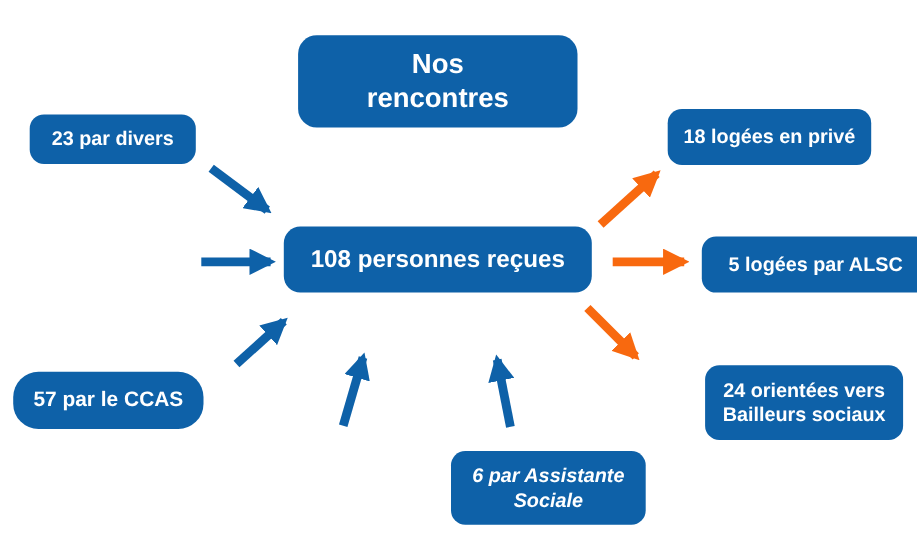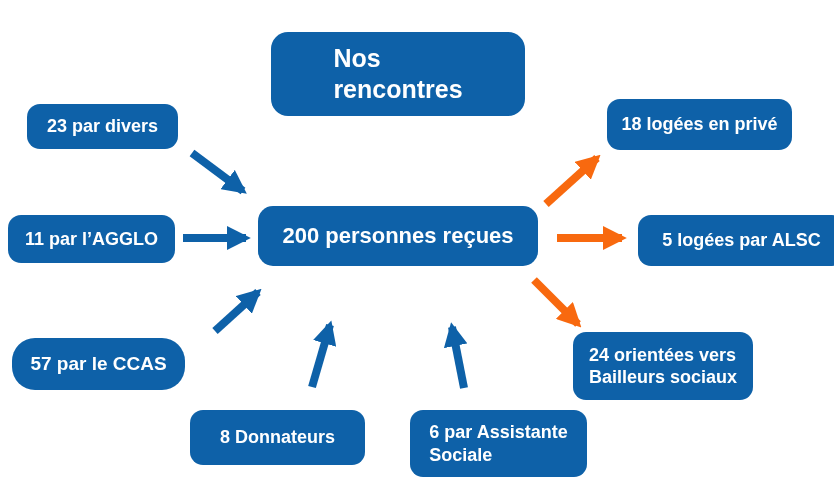--- a/index.html
+++ b/index.html
@@ -20,37 +20,37 @@
   }
   .node {
     position: absolute;
     background: var(--box-blue, #0E61A8);
     color: var(--text, #fff);
     display: flex;
     align-items: center;
     justify-content: center;
     border-radius: 13px;
     font-weight: 700;
-    text-align: left;
+    text-align: center;
   }
   .label {
     white-space: pre-line;
     line-height: 1.25;
     padding: 2px 8px;
   }
   .n-title      { left: 271px; top: 32px;  width: 254px; height: 84px; font-size: 25px; border-radius: 17px; }
   .n-center     { left: 258px; top: 206px; width: 280px; height: 60px; font-size: 22px; border-radius: 15px; }
   .n-divers     { left: 27px;  top: 104px; width: 151px; height: 45px; font-size: 18px; }
   .n-agglo      { left: 8px;   top: 215px; width: 167px; height: 48px; font-size: 18px; }
   .n-ccas       { left: 12px;  top: 338px; width: 173px; height: 52px; font-size: 19px; border-radius: 23px; }
   .n-donnateurs { left: 190px; top: 410px; width: 175px; height: 55px; font-size: 18px; }
-  .n-assistante { left: 410px; top: 410px; width: 177px; height: 67px; font-size: 18px; }
+  .n-assistante { left: 410px; top: 410px; width: 177px; height: 67px; font-size: 18px; font-style: italic; }
   .n-prive      { left: 607px; top: 99px;  width: 185px; height: 51px; font-size: 18px; }
   .n-alsc       { left: 638px; top: 215px; width: 207px; height: 51px; font-size: 18px; }
-  .n-bailleurs  { left: 573px; top: 332px; width: 180px; height: 68px; font-size: 18px; }
+  .n-bailleurs  { left: 641px; top: 332px; width: 180px; height: 68px; font-size: 18px; }
   svg.arrows {
     position: absolute;
     inset: 0;
     pointer-events: none;
   }
   .arrow-blue   { stroke: var(--arrow-blue, #0E61A8); stroke-width: 8; fill: none; }
   .arrow-orange { stroke: var(--arrow-orange, #F8690F); stroke-width: 8; fill: none; }
   .head-blue    { fill: var(--arrow-blue, #0E61A8); }
   .head-orange  { fill: var(--arrow-orange, #F8690F); }
 </style>
@@ -77,38 +77,32 @@
     <line x1="557" y1="238" x2="622" y2="238" class="arrow-orange" marker-end="url(#headOrange)"></line>
     <line x1="534" y1="280" x2="578" y2="324" class="arrow-orange" marker-end="url(#headOrange)"></line>
   </svg>
 
   <div class="node n-title">
     <span class="label">Nos
 rencontres</span>
   </div>
 
   <div class="node n-center">
-    <span class="label">200 personnes reçues</span>
+    <span class="label">108 personnes reçues</span>
   </div>
 
   <div class="node n-divers">
     <span class="label">23 par divers</span>
   </div>
 
-  <div class="node n-agglo">
-    <span class="label">11 par l’AGGLO</span>
-  </div>
 
   <div class="node n-ccas">
     <span class="label">57 par le CCAS</span>
   </div>
 
-  <div class="node n-donnateurs">
-    <span class="label">8 Donnateurs</span>
-  </div>
 
   <div class="node n-assistante">
     <span class="label">6 par Assistante
 Sociale</span>
   </div>
 
   <div class="node n-prive">
     <span class="label">18 logées en privé</span>
   </div>
 

